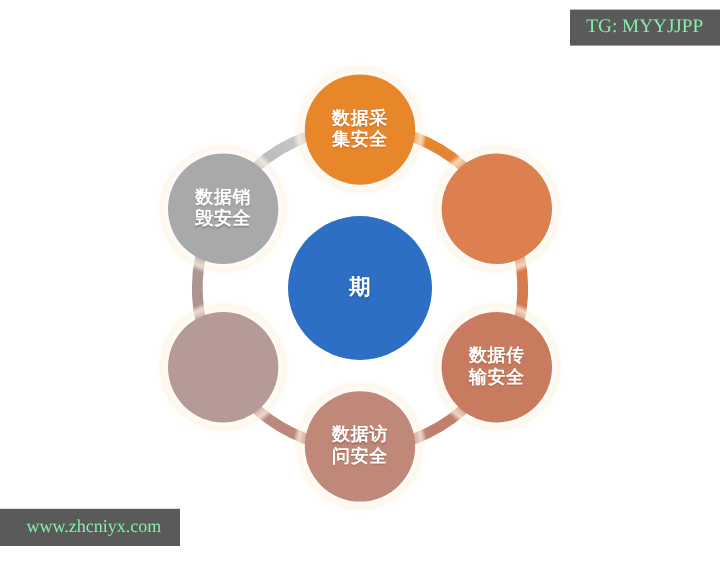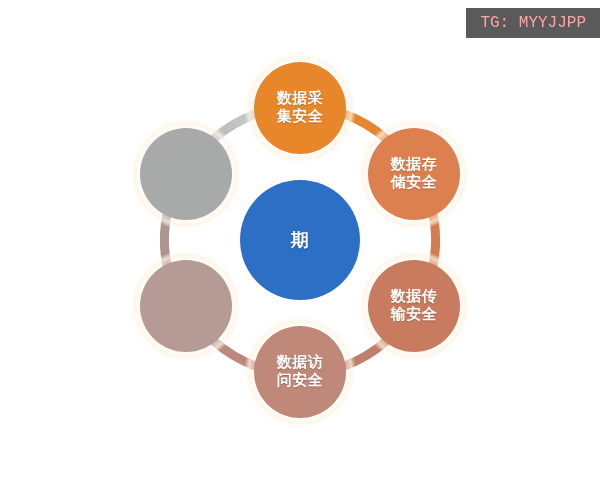--- a/index.html
+++ b/index.html
@@ -66,22 +66,22 @@
     margin-left: -58px;
     margin-top: -58px;
     line-height: 1.30;
     text-shadow: 0 1px 2px rgba(10, 40, 90, 0.35);
   }
 
   
   .chip {
     position: absolute;
     background: #5a5a5a;
-    color: #fca5a5;
-    font-family: Liberation Mono, monospace;
+    color: #86efac;
+    font-family: Liberation Serif, serif;
     display: flex;
     align-items: center;
     justify-content: center;
     white-space: nowrap;
   }
   #tg-chip {
     right: 0;
     top: 8px;
     height: 30px;
     padding: 0 14px;
@@ -173,47 +173,48 @@
       <circle cx="300" cy="240" r="60" fill="#2C6FC4"></circle>
     </svg>
 
     <div class="node-label satellite-label" style="left:300px; top:108px;">
       <div>
         <div>数据采</div>
         <div>集安全</div>
       </div>
     </div>
 
-    <div class="node-label satellite-label" style="left:414px; top:174px;">
-      <div>
-        <div>数据存</div>
-        <div>储安全</div>
-      </div>
-    </div>
 
     <div class="node-label satellite-label" style="left:414px; top:306px;">
       <div>
         <div>数据传</div>
         <div>输安全</div>
       </div>
     </div>
 
     <div class="node-label satellite-label" style="left:300px; top:372px;">
       <div>
         <div>数据访</div>
         <div>问安全</div>
       </div>
     </div>
 
 
+    <div class="node-label satellite-label" style="left:186px; top:174px;">
+      <div>
+        <div>数据销</div>
+        <div>毁安全</div>
+      </div>
+    </div>
 
     <div class="node-label center-label" style="left:300px; top:240px;">
       <div>
         <div>期</div>
       </div>
     </div>
 
   </div>
 
   <div class="chip" id="tg-chip">TG: MYYJJPP</div>
 
+  <div class="chip" id="site-chip">www.zhcniyx.com</div>
 
 </div>
 
 </body></html>

